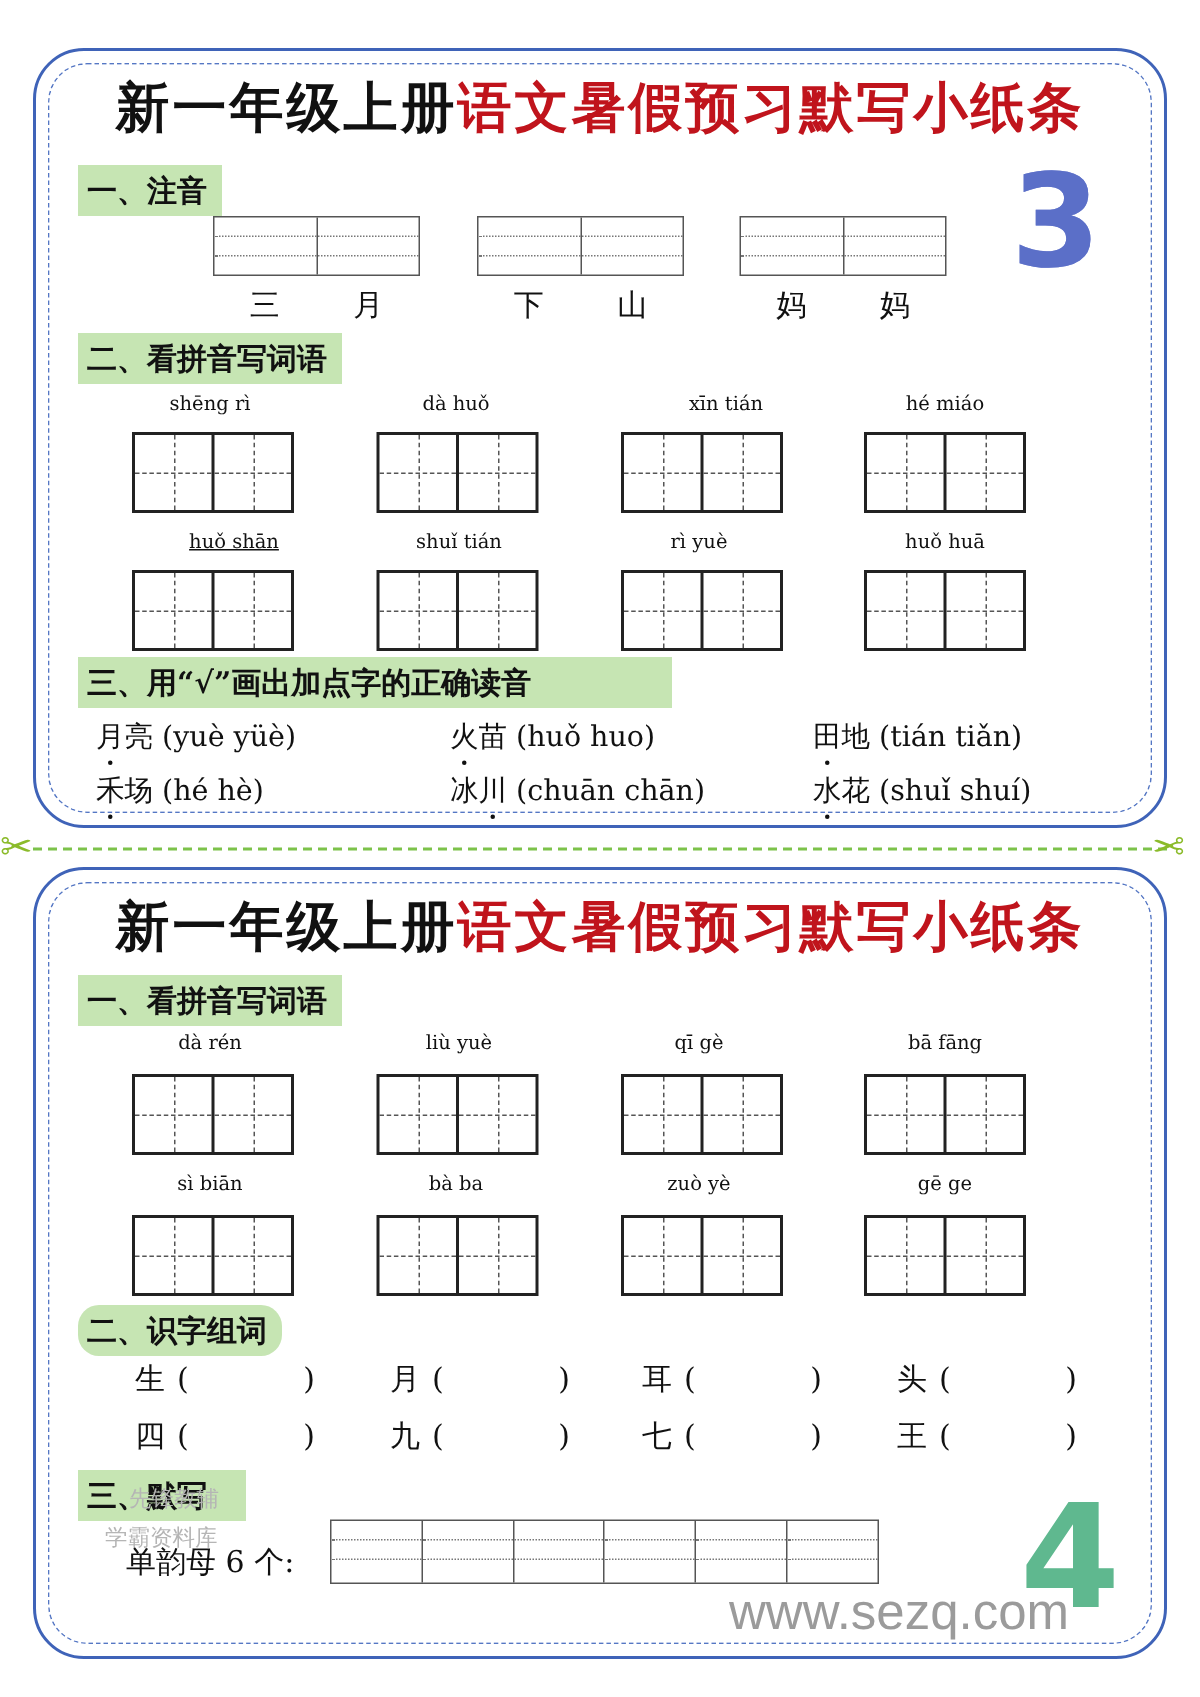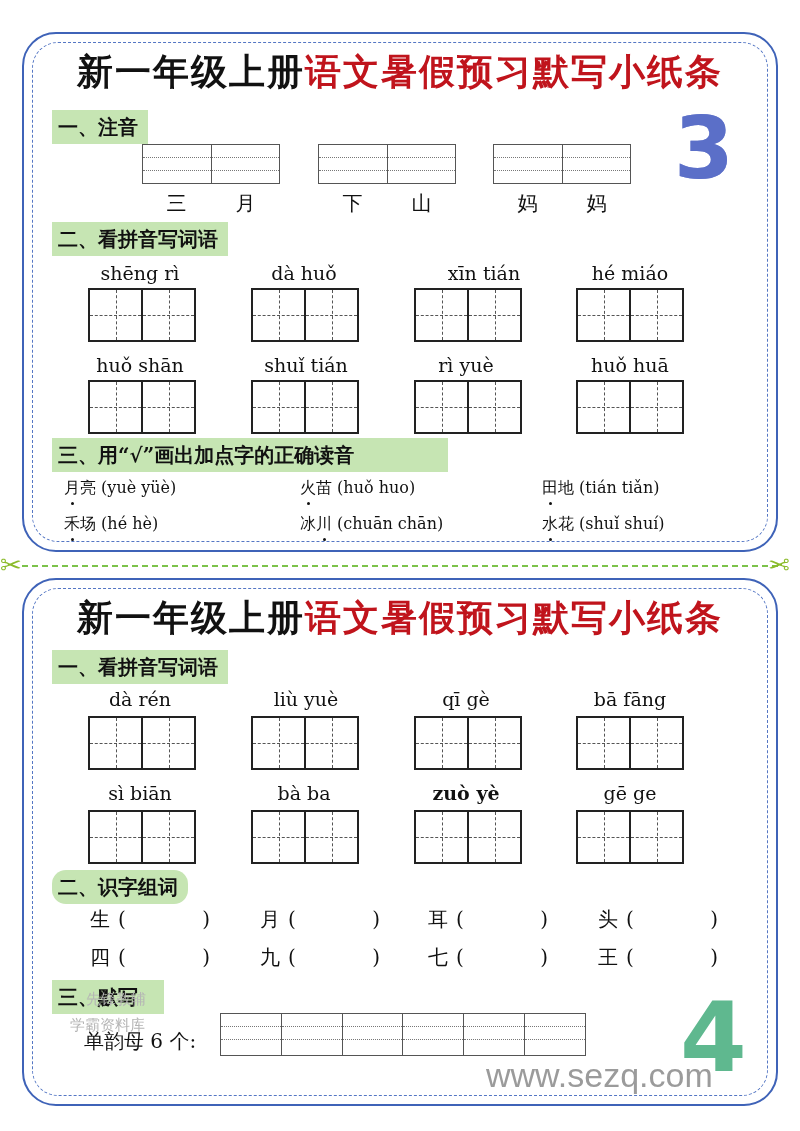--- a/index.html
+++ b/index.html
@@ -12,27 +12,27 @@
   .title .black{color:#111;}
   .title .red{color:#c0141c;}
   .section{position:absolute;background:#c6e5b3;height:34px;line-height:34px;font-size:20px;font-weight:bold;padding:0 10px 0 6px;box-sizing:border-box;white-space:nowrap;}
   .line4{position:absolute;height:40px;border:1px solid #555;box-sizing:border-box;display:flex;}
   .line4 .seg{flex:1;border-right:1px solid #555;position:relative;}
   .line4 .seg:last-child{border-right:none;}
   .line4 .seg:before,.line4 .seg:after{content:"";position:absolute;left:0;right:0;border-top:1px dotted #777;}
   .line4 .seg:before{top:12px;}
   .line4 .seg:after{top:25px;}
   .chars{position:absolute;font-size:20px;display:flex;justify-content:space-around;}
-  .pinyin{position:absolute;font-size:19px;text-align:center;white-space:nowrap;font-family:"DejaVu Serif",serif;}
+  .pinyin{position:absolute;font-size:13px;text-align:center;white-space:nowrap;font-family:"DejaVu Serif",serif;}
   .tianzi{position:absolute;width:108px;height:54px;border:2px solid #222;box-sizing:border-box;display:flex;}
   .tianzi .cell{flex:1;position:relative;border-right:2px solid #222;}
   .tianzi .cell:last-child{border-right:none;}
   .tianzi .cell:before{content:"";position:absolute;left:50%;top:0;bottom:0;border-left:1px dashed #555;}
   .tianzi .cell:after{content:"";position:absolute;top:50%;left:0;right:0;border-top:1px dashed #555;}
-  .q3{position:absolute;font-size:16px;white-space:nowrap;}
+  .q3{position:absolute;font-size:19px;white-space:nowrap;}
   .dot{position:relative;display:inline-block;}
   .dot:after{content:"";position:absolute;left:50%;bottom:-6px;width:3px;height:3px;background:#111;border-radius:50%;margin-left:-1.5px;}
   .zuci{position:absolute;font-size:20px;white-space:nowrap;}
   .zuci .paren{display:inline-block;width:100px;display:inline-flex;justify-content:space-between;padding-left:8px;box-sizing:border-box;}
   .cutline{position:absolute;left:22px;right:22px;top:565px;border-top:2px dashed #7cc24a;}
   .scissors{position:absolute;font-size:26px;color:#8bbb2a;line-height:1;}
   .watermark{position:absolute;font-family:"Liberation Sans",sans-serif;color:#8a8a8a;font-size:34px;opacity:.85;}
   .wm-cn{position:absolute;color:#b5b5b5;font-size:15px;}
   .deco{position:absolute;font-family:"DejaVu Sans",sans-serif;font-weight:bold;}
 </style>
@@ -91,21 +91,21 @@
     </div>
   <div class="tianzi" style="left:390px;top:254px;">
       <div class="cell"></div>
       <div class="cell"></div>
     </div>
   <div class="tianzi" style="left:552px;top:254px;">
       <div class="cell"></div>
       <div class="cell"></div>
     </div>
 
-  <div class="pinyin" style="left:56px;top:320px;width:120px;">huǒ  shān</div>
+  <div class="pinyin" style="left:72px;top:320px;width:120px;text-decoration:underline;">huǒ  shān</div>
   <div class="pinyin" style="left:222px;top:320px;width:120px;">shuǐ tián</div>
   <div class="pinyin" style="left:382px;top:320px;width:120px;">rì  yuè</div>
   <div class="pinyin" style="left:546px;top:320px;width:120px;">huǒ  huā</div>
   <div class="tianzi" style="left:64px;top:346px;">
       <div class="cell"></div>
       <div class="cell"></div>
     </div>
   <div class="tianzi" style="left:227px;top:346px;">
       <div class="cell"></div>
       <div class="cell"></div>
@@ -157,21 +157,21 @@
       <div class="cell"></div>
       <div class="cell"></div>
     </div>
   <div class="tianzi" style="left:552px;top:136px;">
       <div class="cell"></div>
       <div class="cell"></div>
     </div>
 
   <div class="pinyin" style="left:56px;top:202px;width:120px;">sì  biān</div>
   <div class="pinyin" style="left:220px;top:202px;width:120px;">bà  ba</div>
-  <div class="pinyin" style="left:382px;top:202px;width:120px;font-weight:bold;">zuò  yè</div>
+  <div class="pinyin" style="left:382px;top:202px;width:120px;">zuò  yè</div>
   <div class="pinyin" style="left:546px;top:202px;width:120px;">gē  ge</div>
   <div class="tianzi" style="left:64px;top:230px;">
       <div class="cell"></div>
       <div class="cell"></div>
     </div>
   <div class="tianzi" style="left:227px;top:230px;">
       <div class="cell"></div>
       <div class="cell"></div>
     </div>
   <div class="tianzi" style="left:390px;top:230px;">

